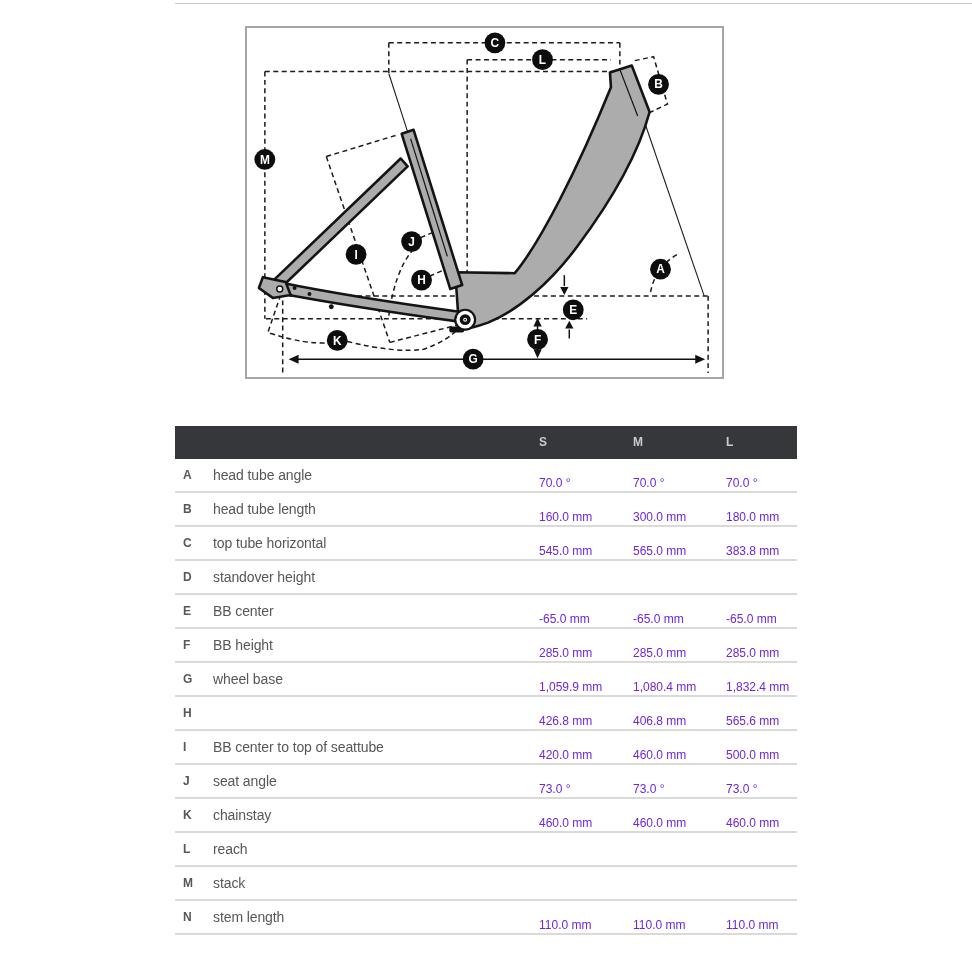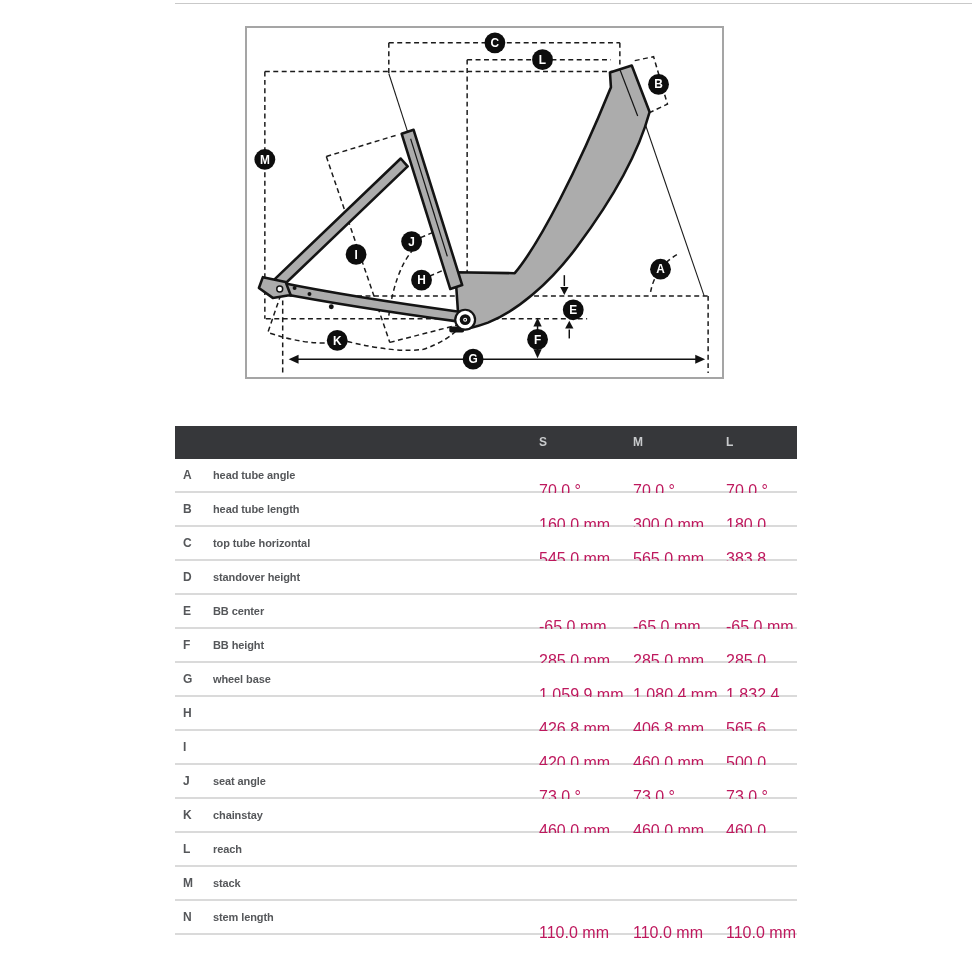--- a/index.html
+++ b/index.html
@@ -23,22 +23,22 @@
   .lbl-circle{fill:#0d0d0d;}
   .lbl-text{fill:#ffffff;font-family:"Liberation Sans",sans-serif;font-size:12px;font-weight:bold;text-anchor:middle;}
 
   
   .geo-table{position:absolute;left:175px;top:426px;width:622px;}
   .geo-head{position:relative;height:33px;background:#36373a;}
   .geo-head .col{position:absolute;top:0;line-height:33px;font-size:12px;font-weight:bold;color:#c9cbcd;letter-spacing:.2px;}
   .cx-s{left:364px;} .cx-m{left:458px;} .cx-l{left:551px;}
   .geo-row{position:relative;height:34px;box-sizing:border-box;border-bottom:2px solid #dadada;background:#fff;}
   .geo-row .key{position:absolute;left:8px;top:0;line-height:32px;font-size:12px;font-weight:bold;color:#55575a;}
-  .geo-row .lab{position:absolute;left:38px;top:0;line-height:32px;font-size:11px;font-weight:bold;color:#55575a;letter-spacing:-0.1px;}
-  .geo-row .val{position:absolute;top:16px;line-height:32px;font-size:16px;color:#be185d;}
+  .geo-row .lab{position:absolute;left:38px;top:0;line-height:32px;font-size:14px;font-weight:normal;color:#55575a;letter-spacing:-0.1px;}
+  .geo-row .val{position:absolute;top:8px;line-height:32px;font-size:12px;color:#6d28d9;}
 </style>
 </head>
 <body>
 
 <div class="top-rule"></div>
 
 <div class="diagram-panel">
   <svg viewBox="245 26 479 353" preserveAspectRatio="none">
 
     <g>
@@ -218,20 +218,21 @@
     <span class="val cx-l">1,832.4 mm</span>
   </div>
   <div class="geo-row">
     <span class="key">H</span>
     <span class="val cx-s">426.8 mm</span>
     <span class="val cx-m">406.8 mm</span>
     <span class="val cx-l">565.6 mm</span>
   </div>
   <div class="geo-row">
     <span class="key">I</span>
+    <span class="lab">BB center to top of seattube</span>
     <span class="val cx-s">420.0 mm</span>
     <span class="val cx-m">460.0 mm</span>
     <span class="val cx-l">500.0 mm</span>
   </div>
   <div class="geo-row">
     <span class="key">J</span>
     <span class="lab">seat angle</span>
     <span class="val cx-s">73.0 °</span>
     <span class="val cx-m">73.0 °</span>
     <span class="val cx-l">73.0 °</span>

